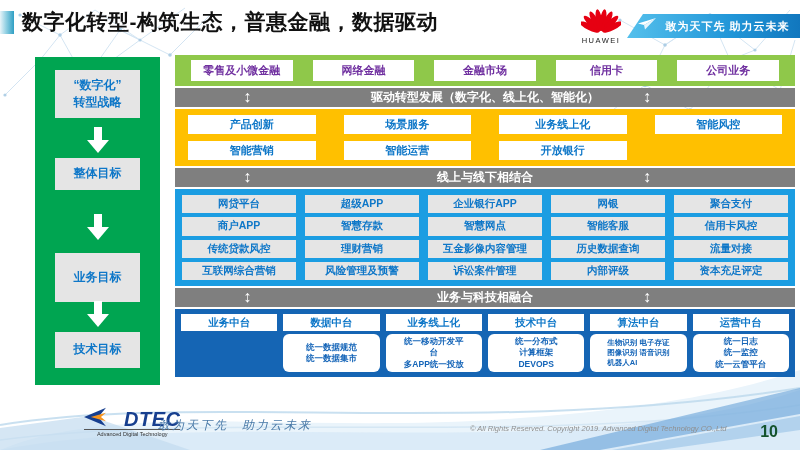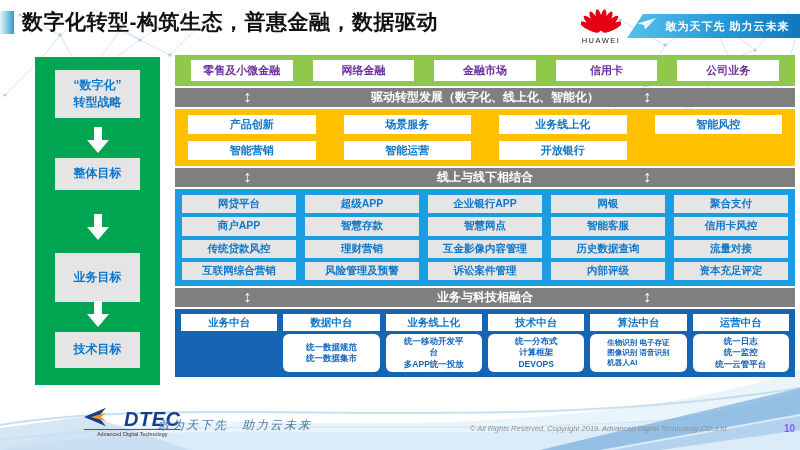--- a/index.html
+++ b/index.html
@@ -57,21 +57,21 @@
     white-space:pre-line; line-height:1.3; padding:1px 17px;border-radius:6px; }
   .mp-detail.tiny { font-size:7.5px; justify-content:flex-start; text-align:left; align-items:flex-start; padding-top:4px; }
 
   
   .dtec { position:absolute; left:84px; top:407px; z-index:2; }
   .dtec-row { display:flex; align-items:center; gap:18px; }
   .dtec-word { font-size:20px; font-weight:bold; color:#173f8f; letter-spacing:0.5px; font-style:italic; }
   .dtec-sub { font-size:5.5px; color:#333; border-top:1px solid #555; margin-top:-2px; text-align:center; padding-top:1px; }
   .footer-slogan { position:absolute; left:158px; top:417px; font-size:12px; font-style:italic; color:#4a7aa8; letter-spacing:2px; z-index:2; }
   .copyright { position:absolute; left:470px; top:424px; font-size:7.5px; font-style:italic; color:#8f8f8f; z-index:2; }
-  .page-num { position:absolute; right:5px; top:423px; font-size:10px; font-weight:bold; color:#8b5cf6; z-index:3; }
+  .page-num { position:absolute; right:22px; top:423px; font-size:16px; font-weight:bold; color:#14532d; z-index:3; }
 </style>
 </head>
 <body>
 
 <svg class="deco" style="left:0;top:0" width="230" height="130" viewBox="0 0 230 130">
   <g stroke="#cfe2f1" stroke-width="1" fill="none" opacity="0.9">
     <polyline points="5,95 40,60 85,80 120,30 170,55 210,15"></polyline>
     <polyline points="20,15 60,35 95,10 140,40 185,8"></polyline>
     <polyline points="40,60 60,35 85,80 140,40 120,30"></polyline>
   </g>

